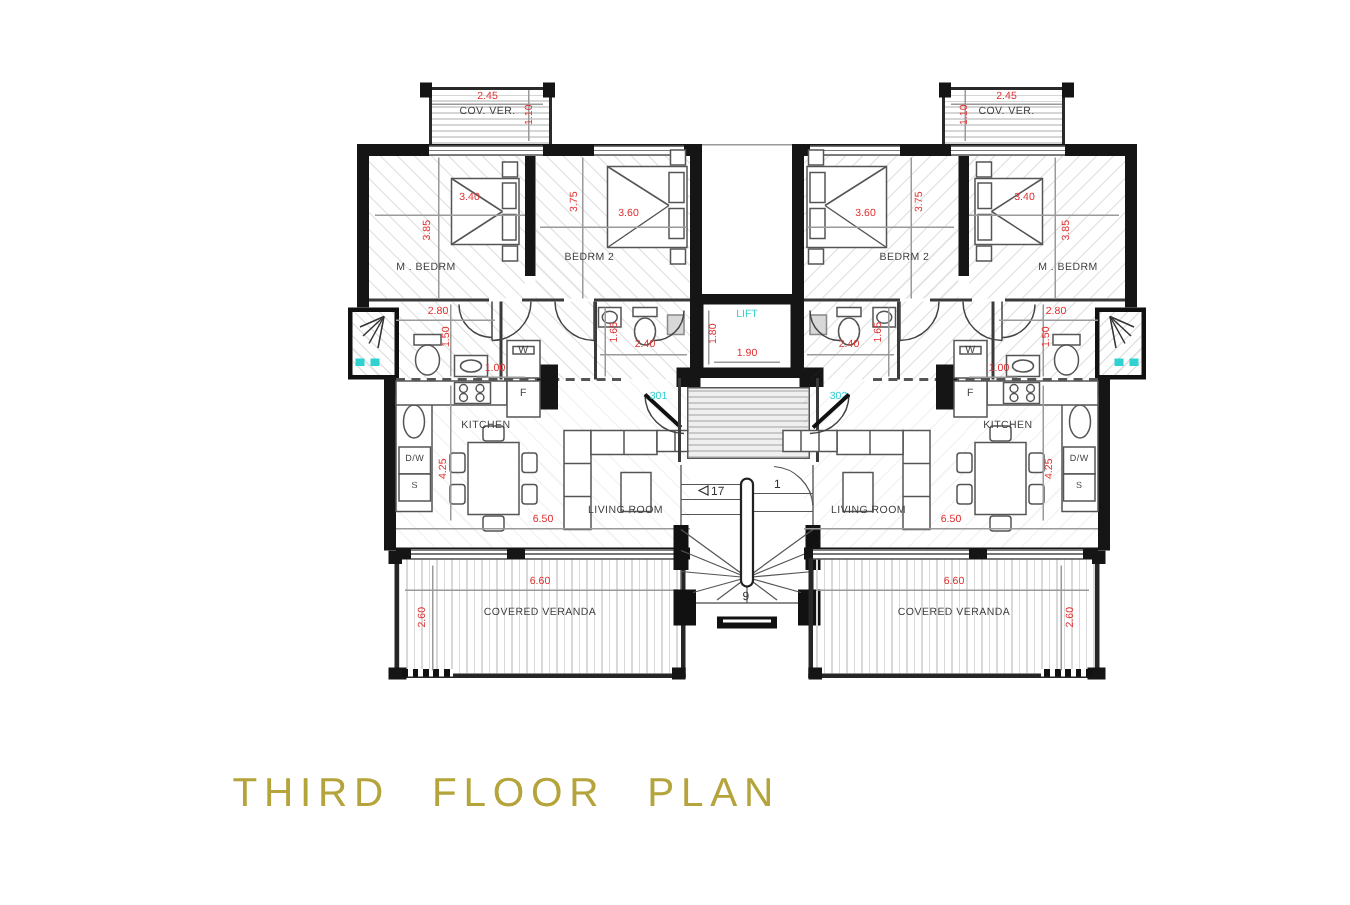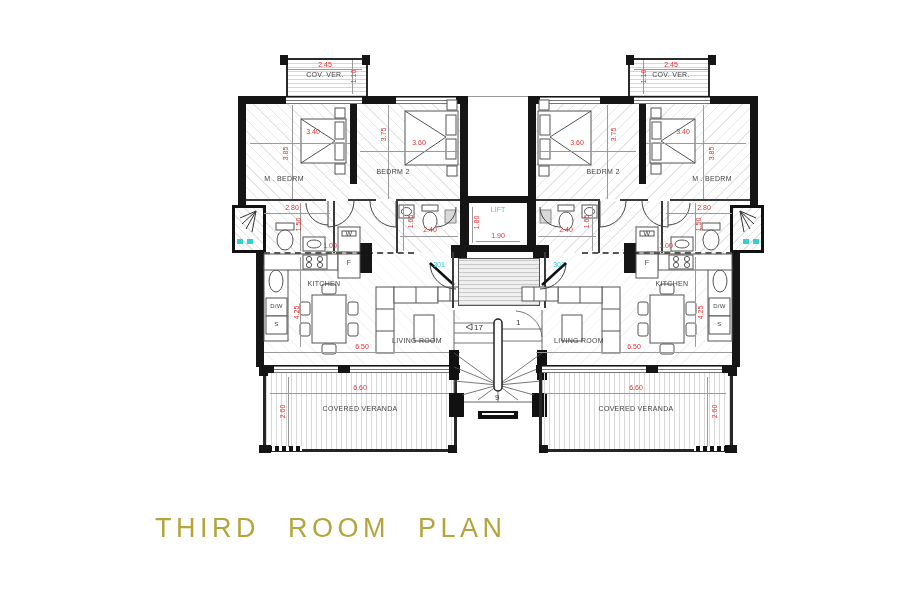--- a/index.html
+++ b/index.html
@@ -448,14 +448,14 @@
       <div class="lbl" style="left:35px;top:265px;width:23px;font-size:6px;">S</div>
       <div class="dim vtxt" style="left:51px;top:253px;width:30px;">4.25</div>
       <div class="lbl" style="left:147px;top:281px;width:80px;">LIVING ROOM</div>
       <div class="dim" style="left:112px;top:287px;width:40px;">6.50</div>
       <div class="dim" style="left:110px;top:328px;width:40px;">6.60</div>
       <div class="dim vtxt" style="left:37px;top:352px;width:30px;">2.60</div>
       <div class="lbl" style="left:70px;top:349px;width:120px;">COVERED VERANDA</div>
     </div>
     </div>
 
-  <div id="title">THIRD ROOM PLAN</div>
+  <div id="title">THIRD FLOOR PLAN</div>
 </div>
 
 </body></html>

